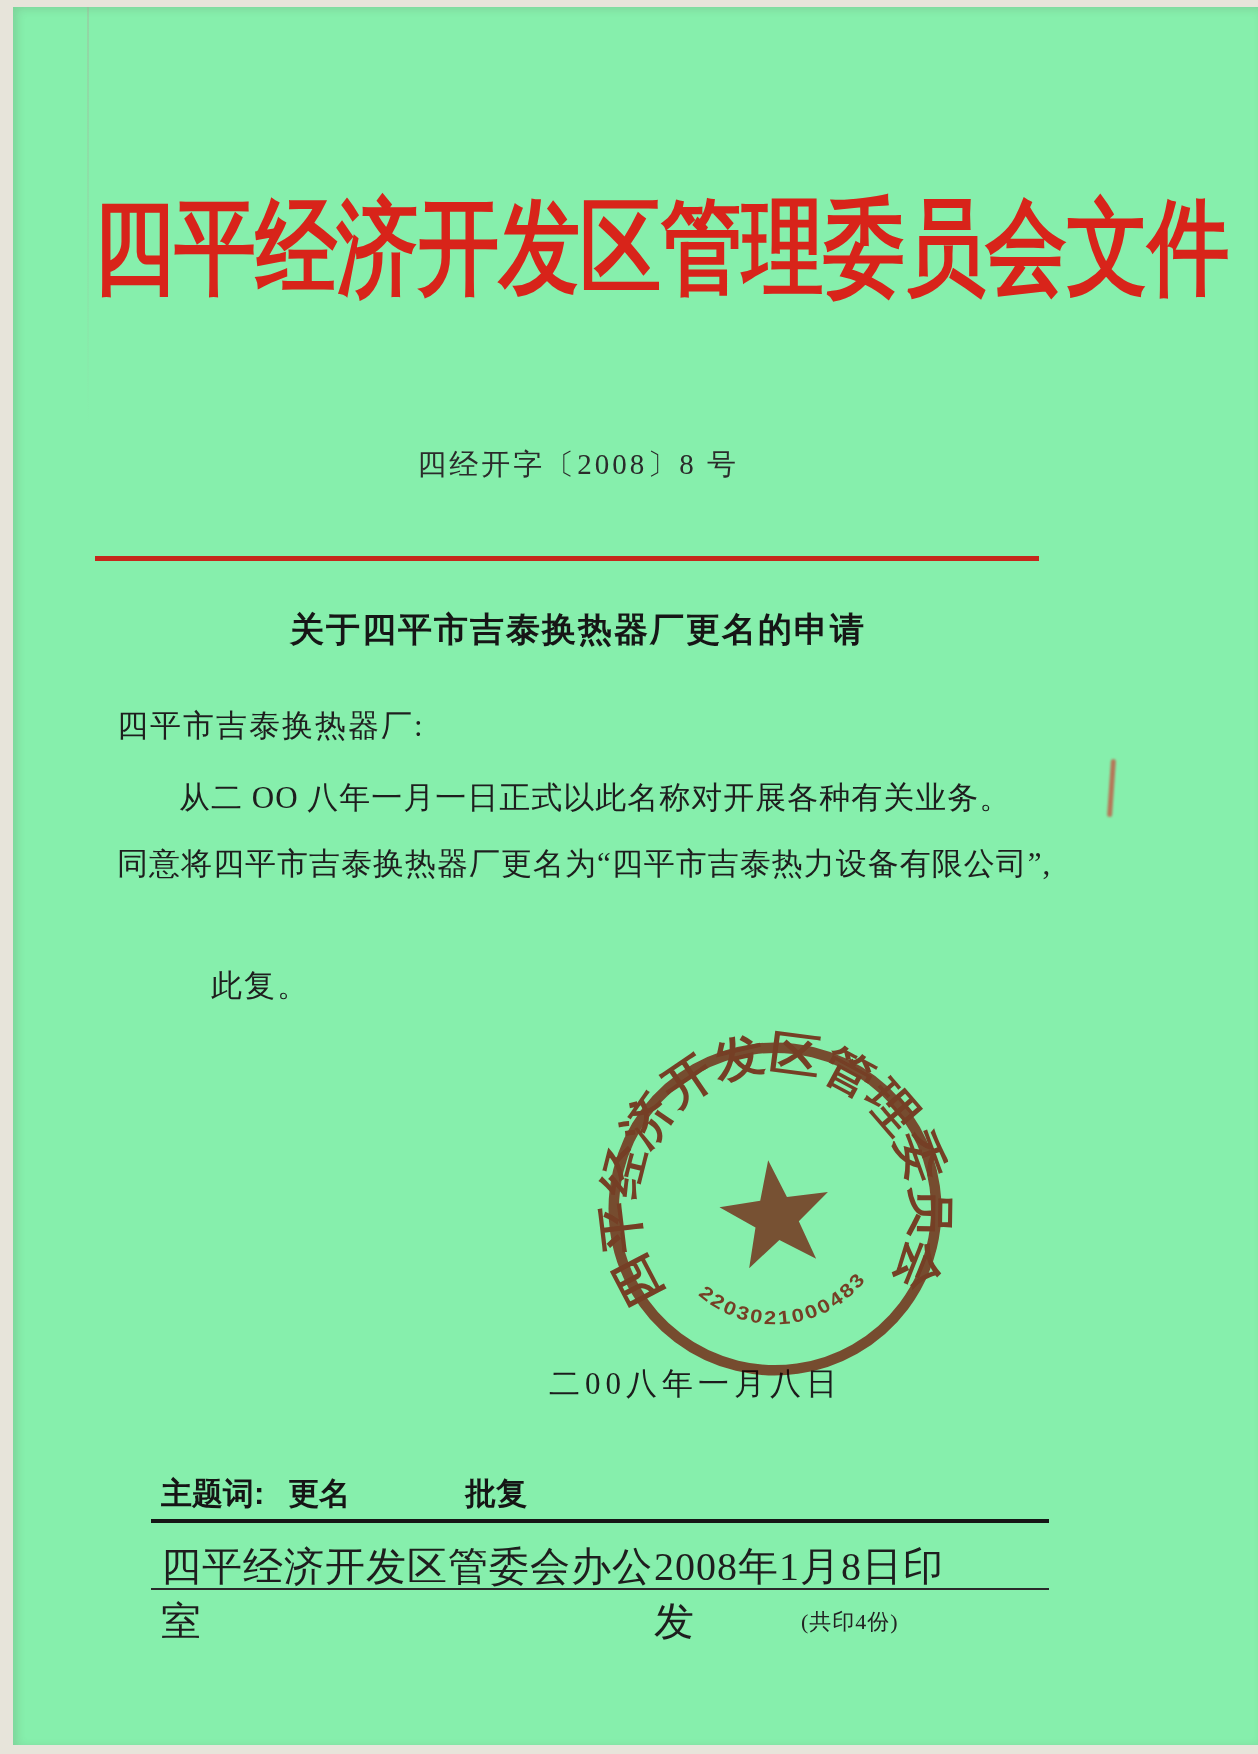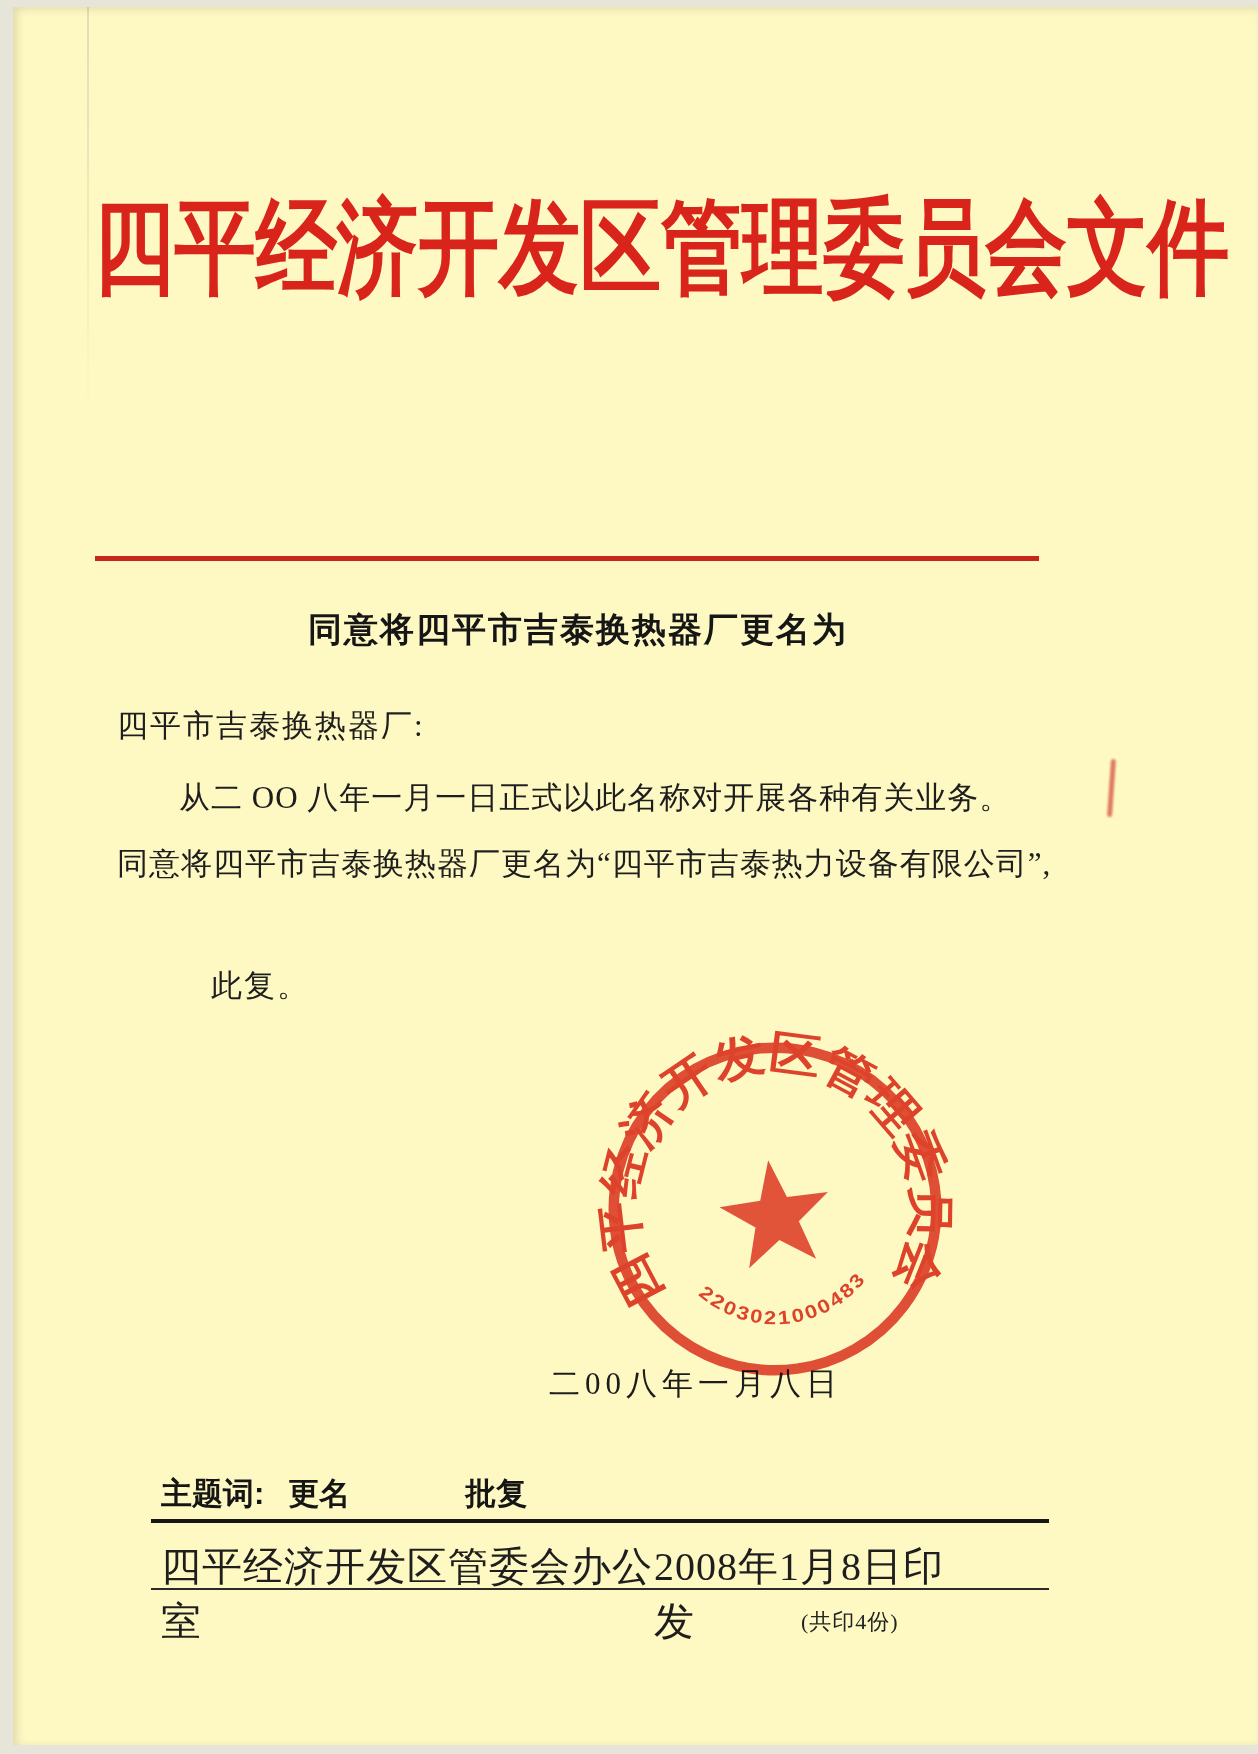--- a/index.html
+++ b/index.html
@@ -4,21 +4,21 @@
 <style>
   html,body { margin:0; padding:0; }
   .page {
     position:relative; width:1258px; height:1754px;
     background:#e7e4da; overflow:hidden;
     font-family:"Liberation Serif","DejaVu Serif",serif;
     color:#1e1e1e;
   }
   .paper {
     position:absolute; left:13px; top:7px; right:0; bottom:9px;
-    background:#fef9c3;
+    background:#86efac;
     box-shadow: inset 4px 2px 8px rgba(90,85,70,.18);
   }
   .crease {
     position:absolute; left:74px; top:0; width:2px; height:420px;
     background:linear-gradient(to bottom, rgba(170,165,150,.35), rgba(170,165,150,0));
   }
   .header-title {
     position:absolute; top:176px; left:-56px; width:1240px;
     text-align:center; white-space:nowrap;
     color:#d8241a; font-weight:700; font-size:104px; line-height:1.25;
@@ -97,24 +97,25 @@
 </style>
 </head>
 <body>
 
 <div class="page">
   <div class="paper">
     <div class="crease"></div>
 
     <div class="header-title">四平经济开发区管理委员会文件</div>
 
+    <div class="doc-number">四经开字〔2008〕8 号</div>
 
     <div class="red-rule"></div>
 
-    <div class="doc-title">同意将四平市吉泰换热器厂更名为</div>
+    <div class="doc-title">关于四平市吉泰换热器厂更名的申请</div>
 
     <div class="salutation">四平市吉泰换热器厂:</div>
 
     <div class="body-para">
       <div class="line">从二 OO 八年一月一日正式以此名称对开展各种有关业务。</div>
       <div class="line">同意将四平市吉泰换热器厂更名为“四平市吉泰热力设备有限公司”,</div>
     </div>
 
     <div class="closing">此复。</div>
 

